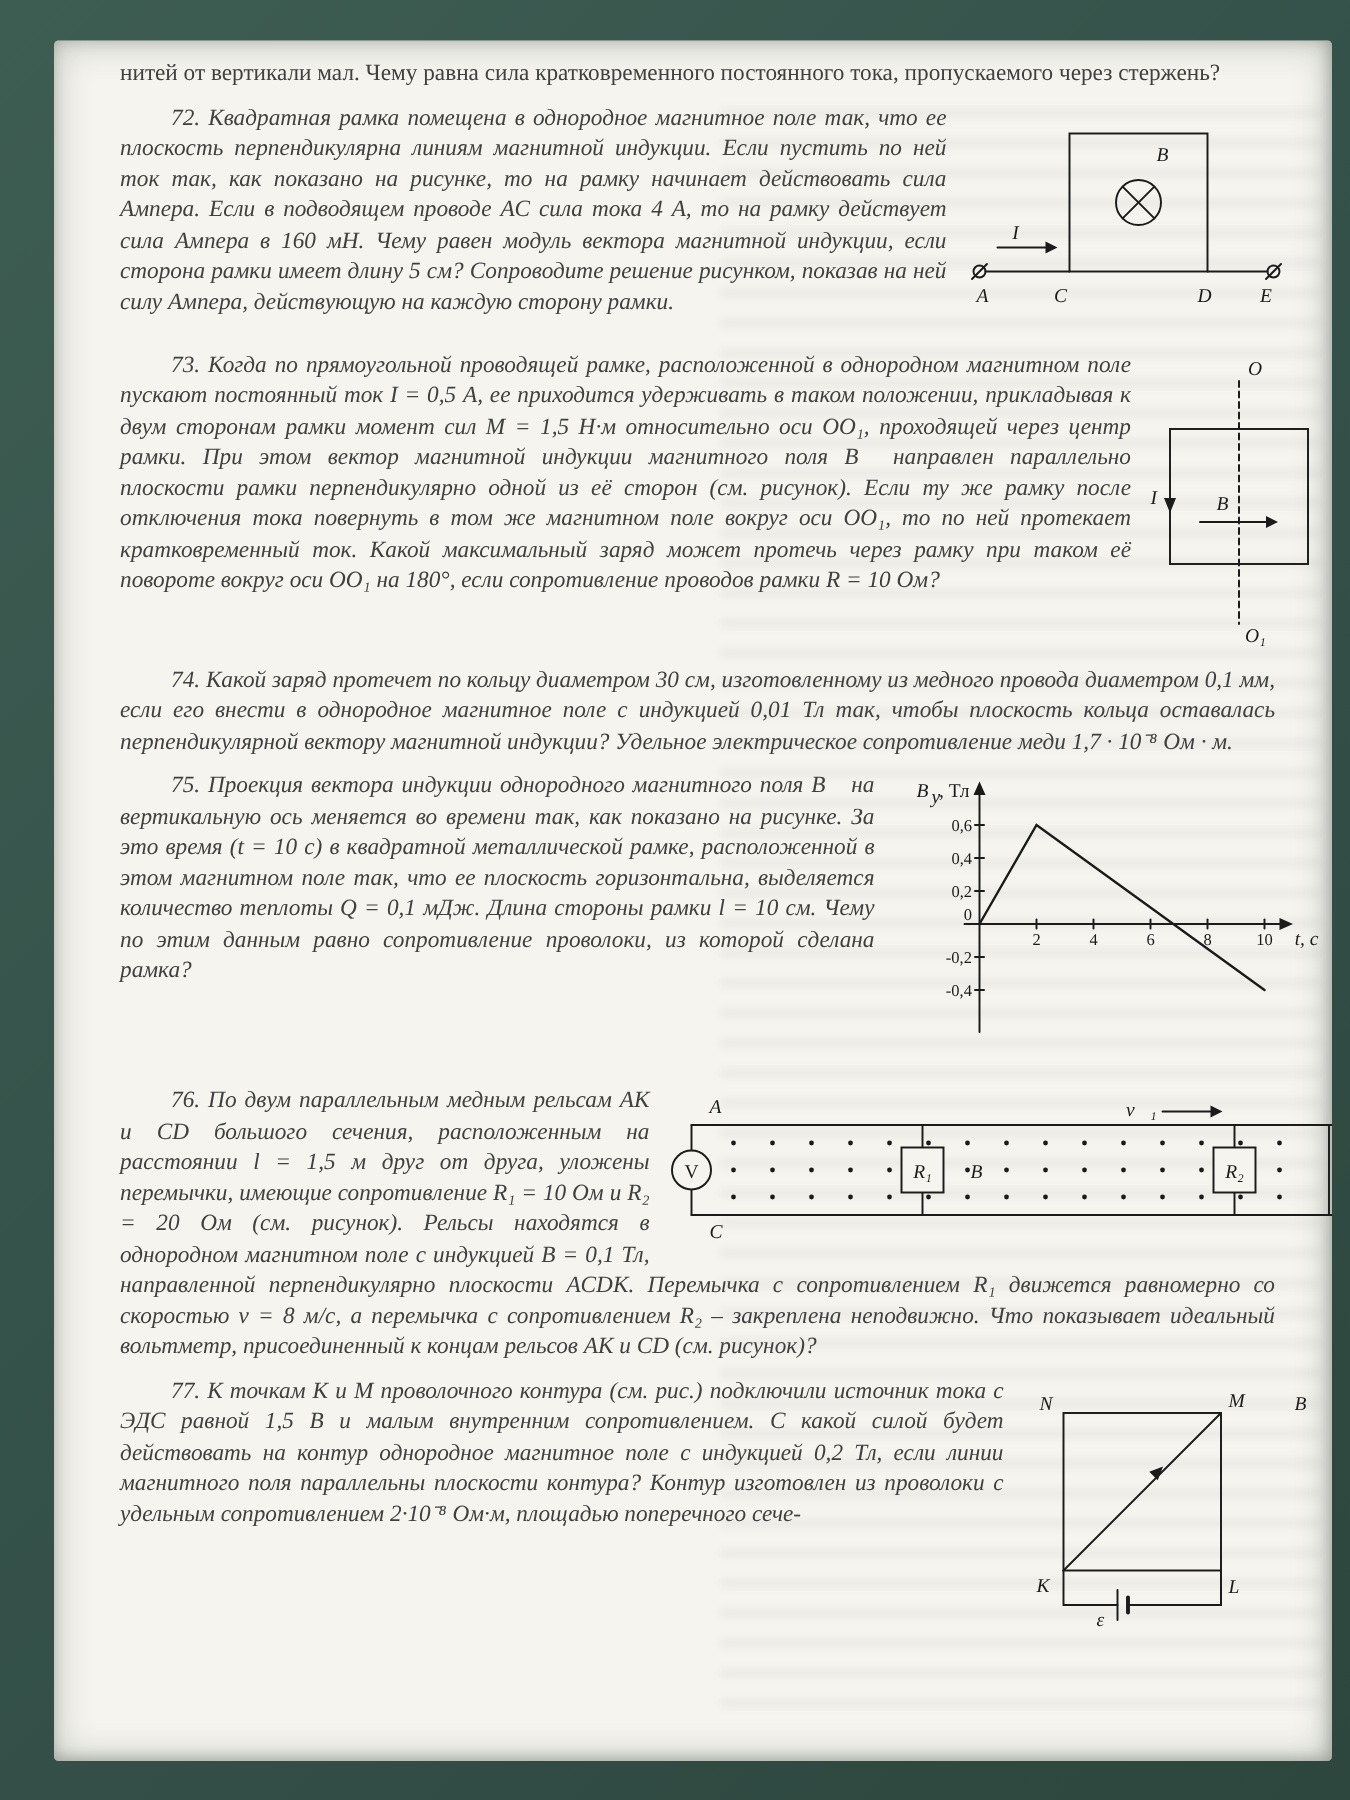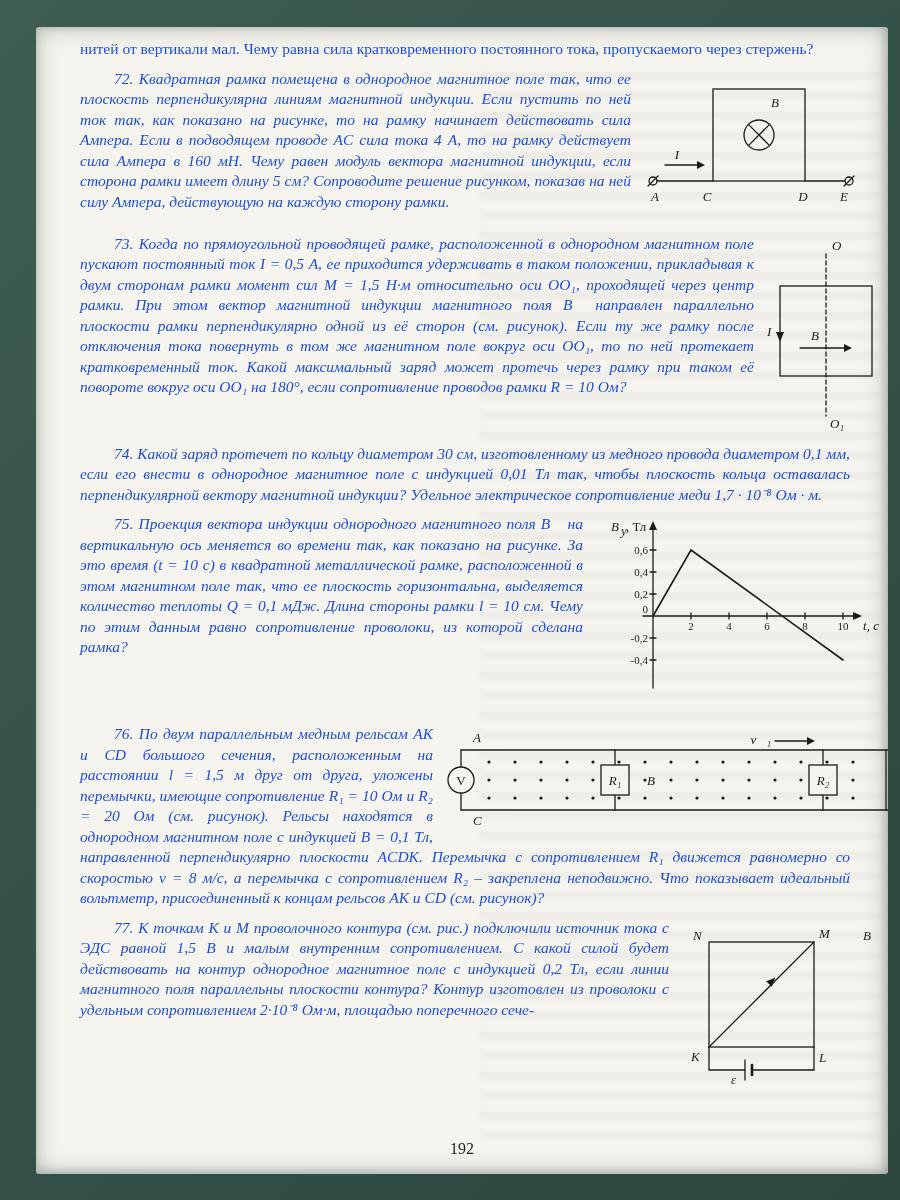--- a/index.html
+++ b/index.html
@@ -25,21 +25,21 @@
     position: absolute; right: 8px; top: 45px; width: 400px; height: 1070px;
     background: repeating-linear-gradient(180deg,
       rgba(105,105,110,0.06) 0px, rgba(105,105,110,0.06) 7px,
       rgba(0,0,0,0) 7px, rgba(0,0,0,0) 20px);
     filter: blur(2.5px);
     pointer-events: none;
   }
   .content {
     position: relative; z-index: 1;
     margin: 12px 38px 0 44px;
-    color: #1d4ed8;
+    color: #404040;
     font-size: 15.5px; line-height: 20.5px;
     text-align: justify;
   }
   p { margin: 0; }
   .intro { text-indent: 0; }
   .problem { clear: both; padding-top: 9px; }
   .problem p { text-indent: 34px; font-style: italic; }
 
   .fig { float: right; margin: 2px 0 4px 12px; }
   .fig svg { display: block; }
@@ -292,15 +292,14 @@
               <path d="M71,150 L133,150 L133,127"></path>
             </g>
             <text class="var" x="50" y="164">ε</text>
           </svg>
         </figure>
         <p>77. К точкам K и M проволочного контура (см. рис.) подключили источник тока с ЭДС равной 1,5 В и малым внутренним сопротивлением. С какой силой будет действовать на контур однородное магнитное поле с индукцией 0,2 Тл, если линии  магнитного поля параллельны плоскости контура? Контур изготовлен из проволоки с удельным сопротивлением 2·10⁻⁸ Ом·м, площадью поперечного сече-</p>
       </div>
 
     </div>
 
-    <div class="page-number">192</div>
   </div>
 </div>
 
 </body></html>

